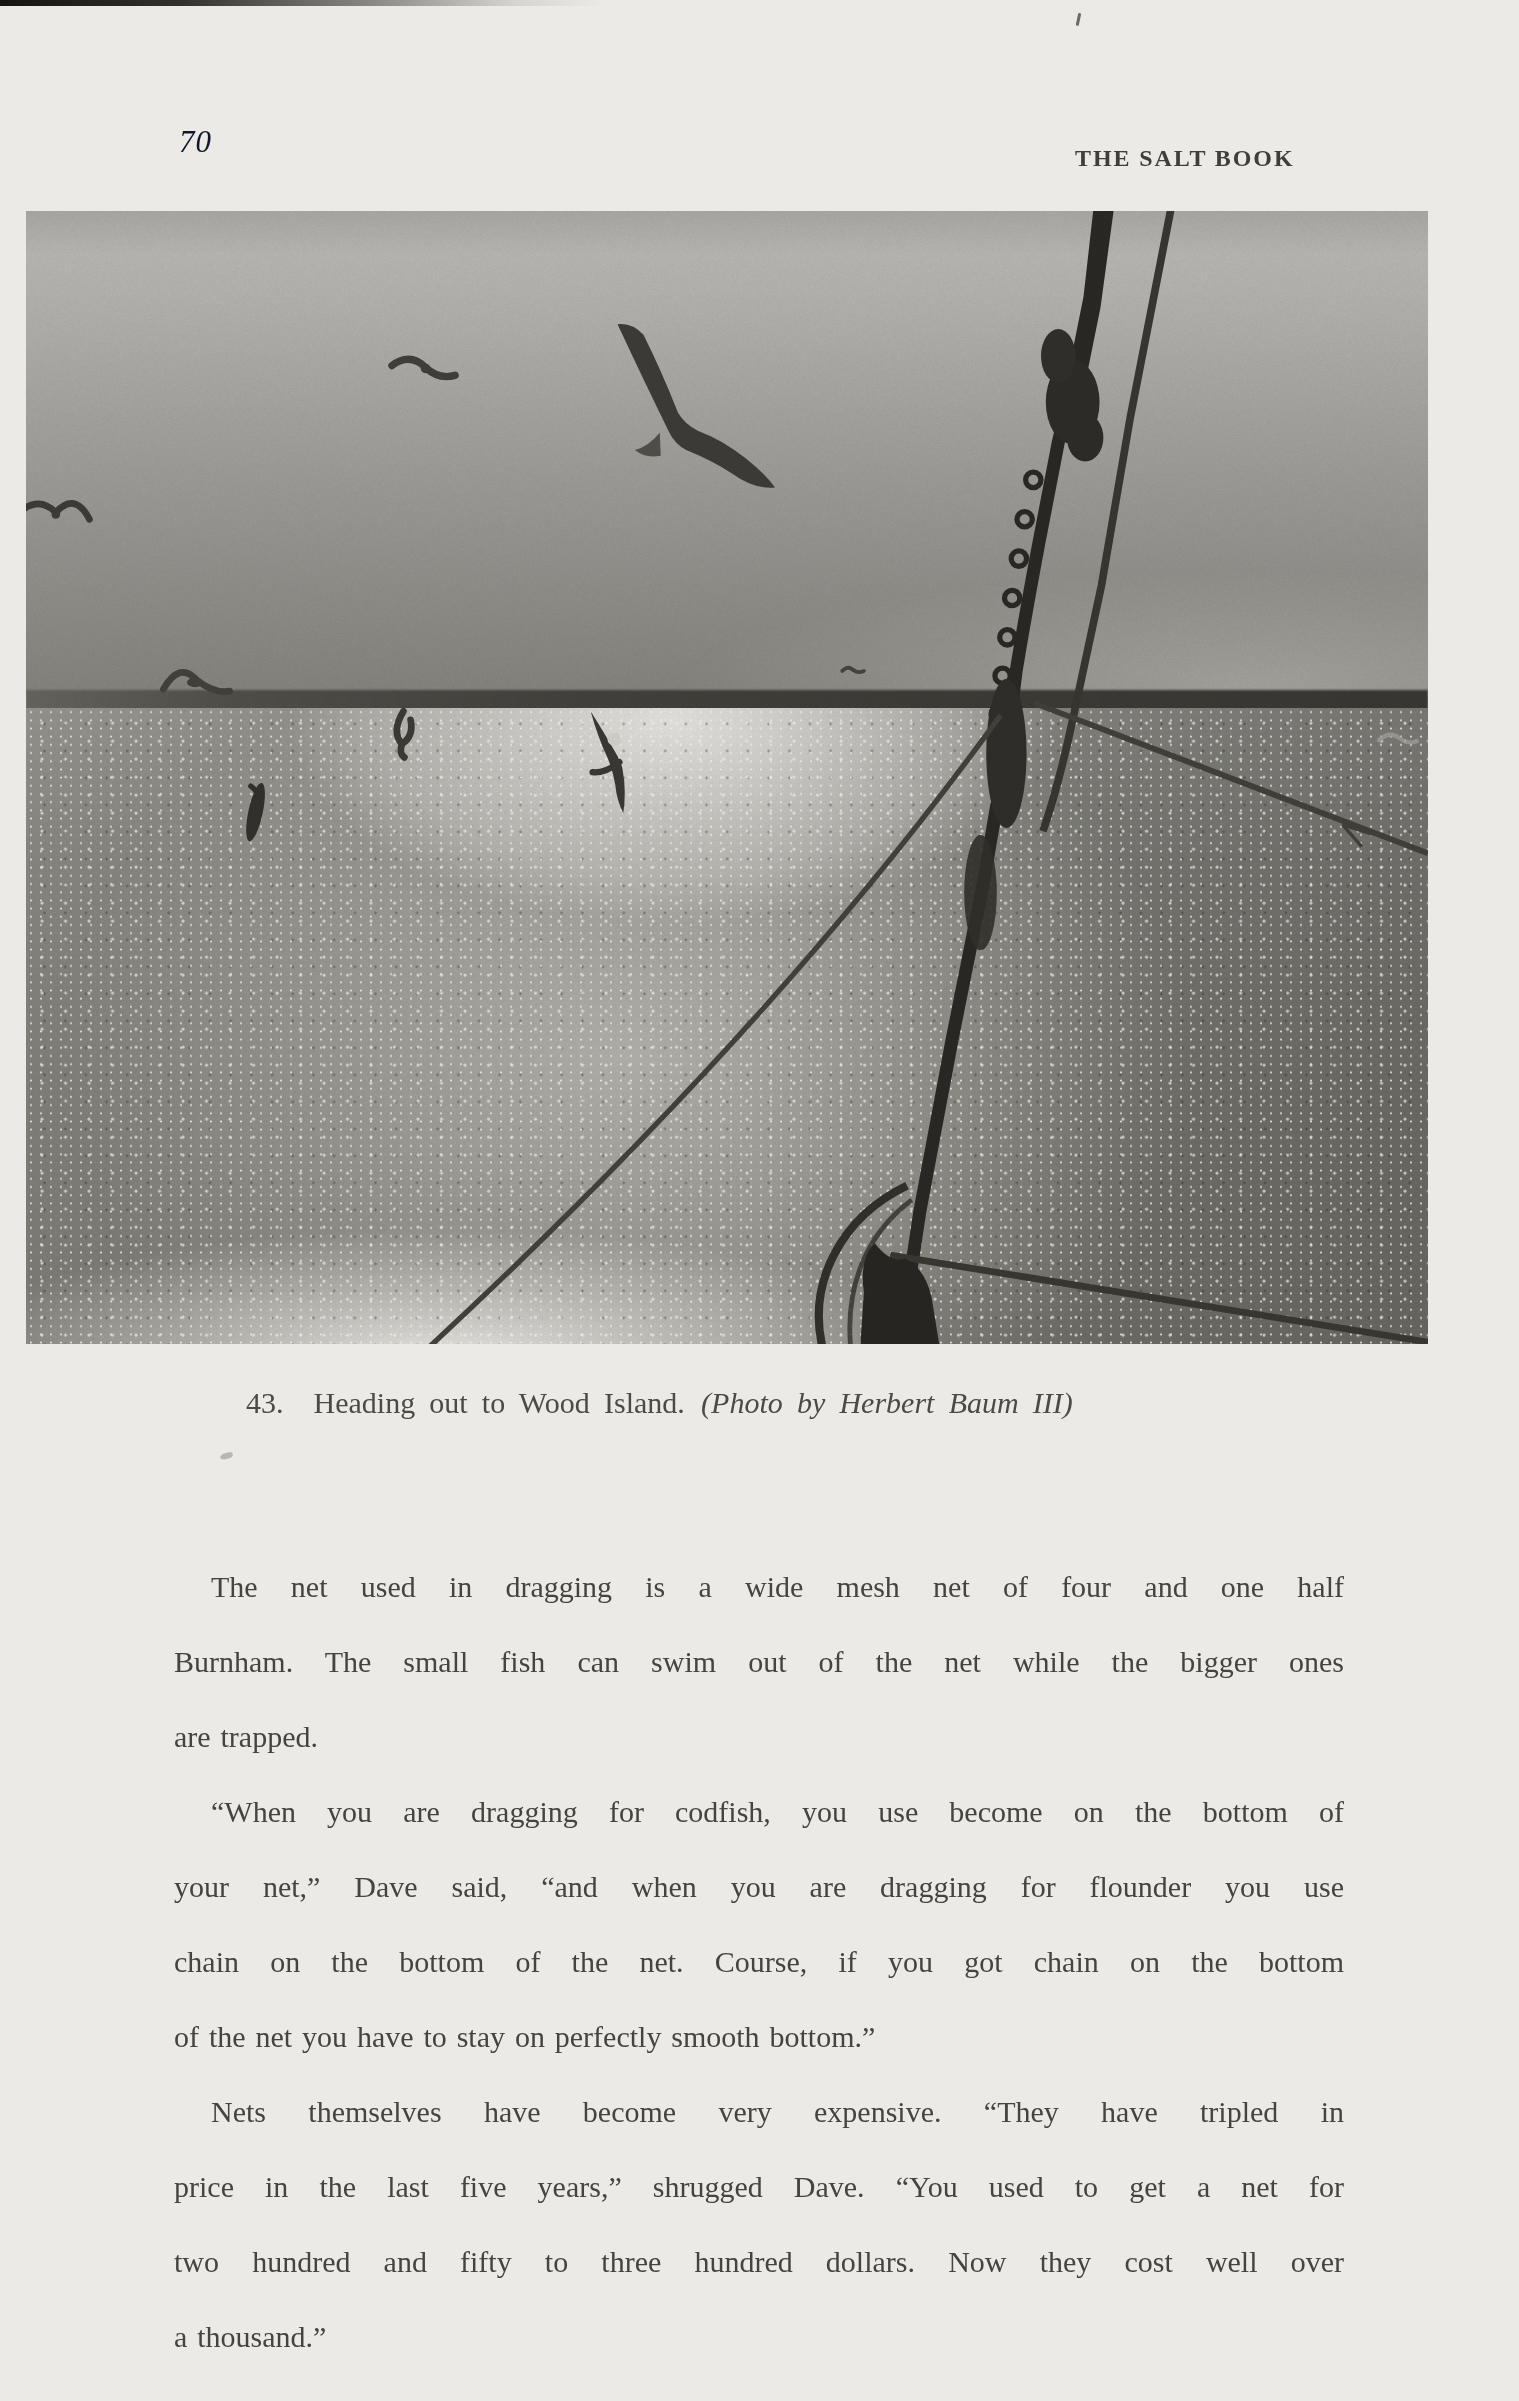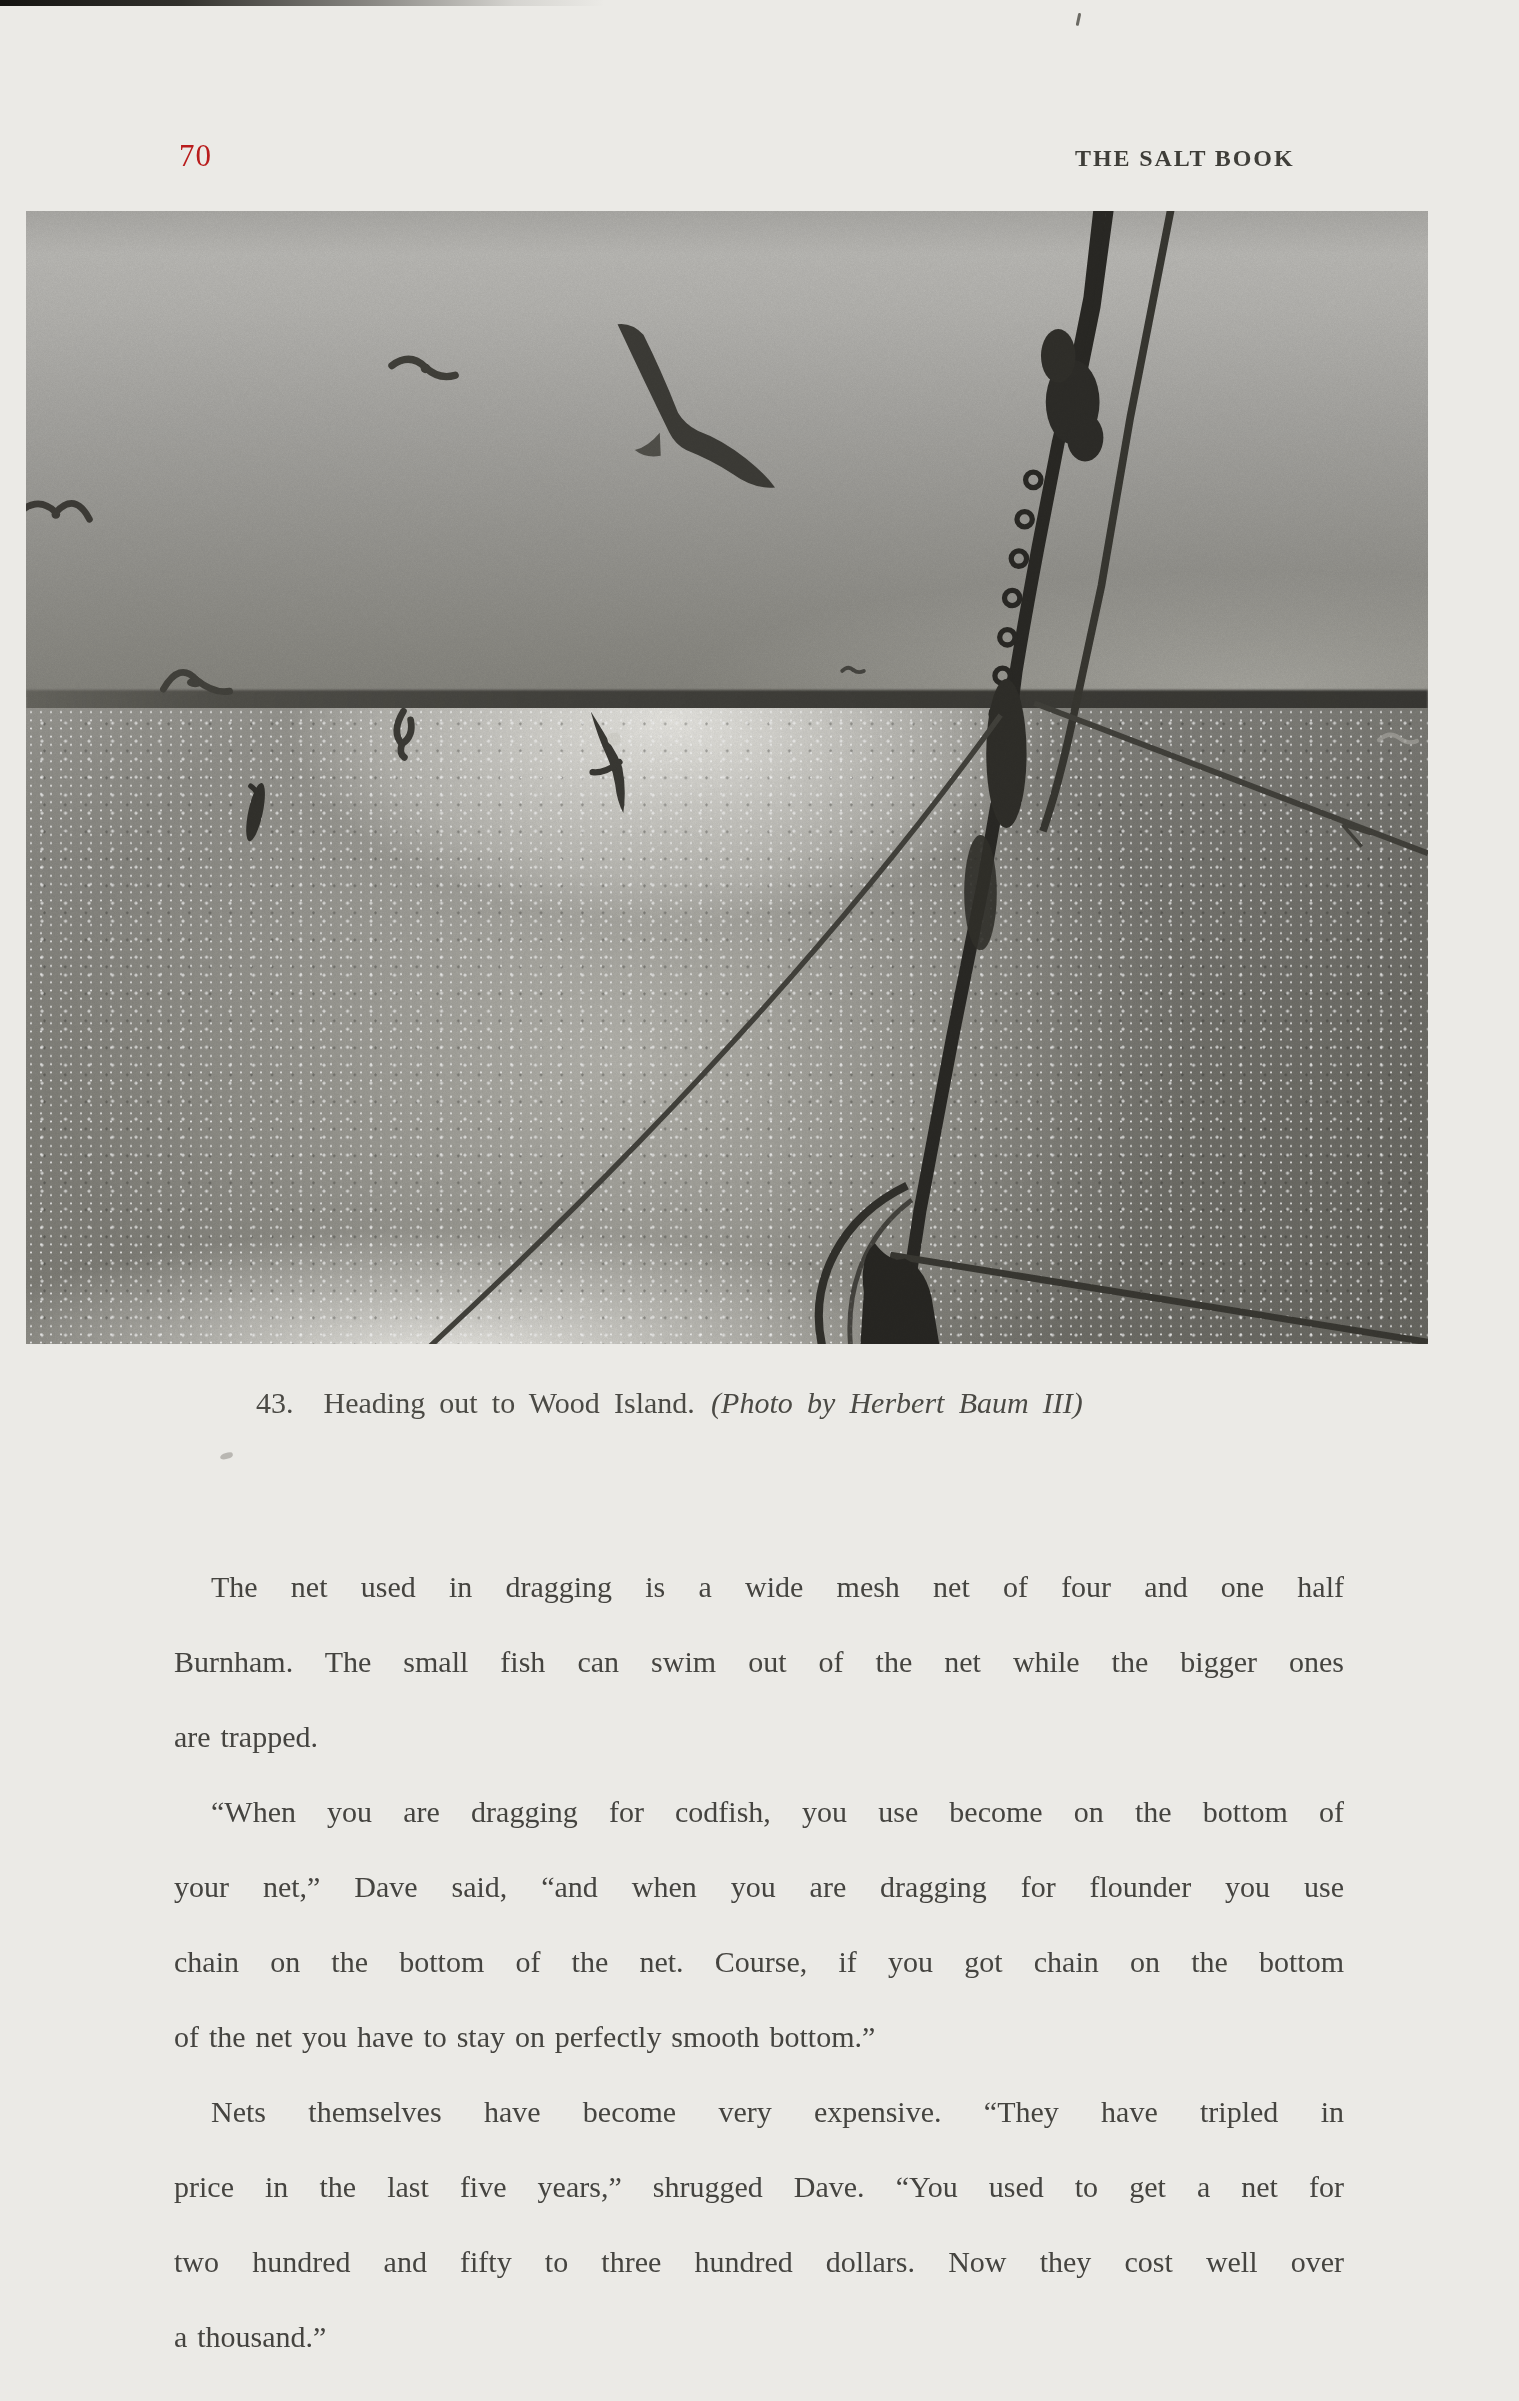--- a/index.html
+++ b/index.html
@@ -16,21 +16,21 @@
   }
   .top-speck{
     position:absolute;left:1077px;top:12.5px;width:3.4px;height:12.5px;border-radius:1.9px;
     background:#55534c;transform:rotate(12deg);opacity:.85;
   }
   .smudge{
     position:absolute;left:220px;top:1453px;width:12.5px;height:6.2px;border-radius:60% 40% 50% 50%;
     background:#8f8d86;opacity:.55;transform:rotate(-14deg);
   }
   .page-number{
-    position:absolute;left:179px;top:138px;font-size:31px;color:#b91c1c;letter-spacing:1px;
+    position:absolute;left:179px;top:124px;font-size:31px;color:#0f172a;letter-spacing:1px;font-style:italic;
   }
   .running-title{
     position:absolute;left:1075px;top:145px;font-size:24px;font-weight:bold;color:#3f3e39;letter-spacing:1.9px;white-space:nowrap;text-align:center;
   }
   
   figure.photo{
     position:absolute;left:26.4px;top:211px;width:1402px;height:1133px;margin:0;
     overflow:hidden;background:#98978f;
   }
   .sky{
@@ -62,21 +62,21 @@
       100% 100%,100% 100%,100% 100%,100% 100%,100% 100%;
     background-position:
       0 0,
       4.3px 6.2px,
       8.2px 2.4px,
       0 0,0 0,0 0,0 0,0 0;
   }
   .photo-svg{position:absolute;left:0;top:0;width:100%;height:100%;}
   
   .caption{
-    position:absolute;left:256px;top:1386px;font-size:30px;color:#4b4a45;white-space:nowrap;
+    position:absolute;left:246px;top:1386px;font-size:30px;color:#4b4a45;white-space:nowrap;
   }
   .caption .num{margin-right:30px;}
   .caption .title{word-spacing:6.7px;margin-right:16.3px;}
   .caption .credit{font-style:italic;word-spacing:6.7px;}
   
   .body-text{
     position:absolute;left:174px;top:1536px;width:1170px;
     font-size:30px;line-height:49px;color:#454440;
   }
   .body-text .line{

